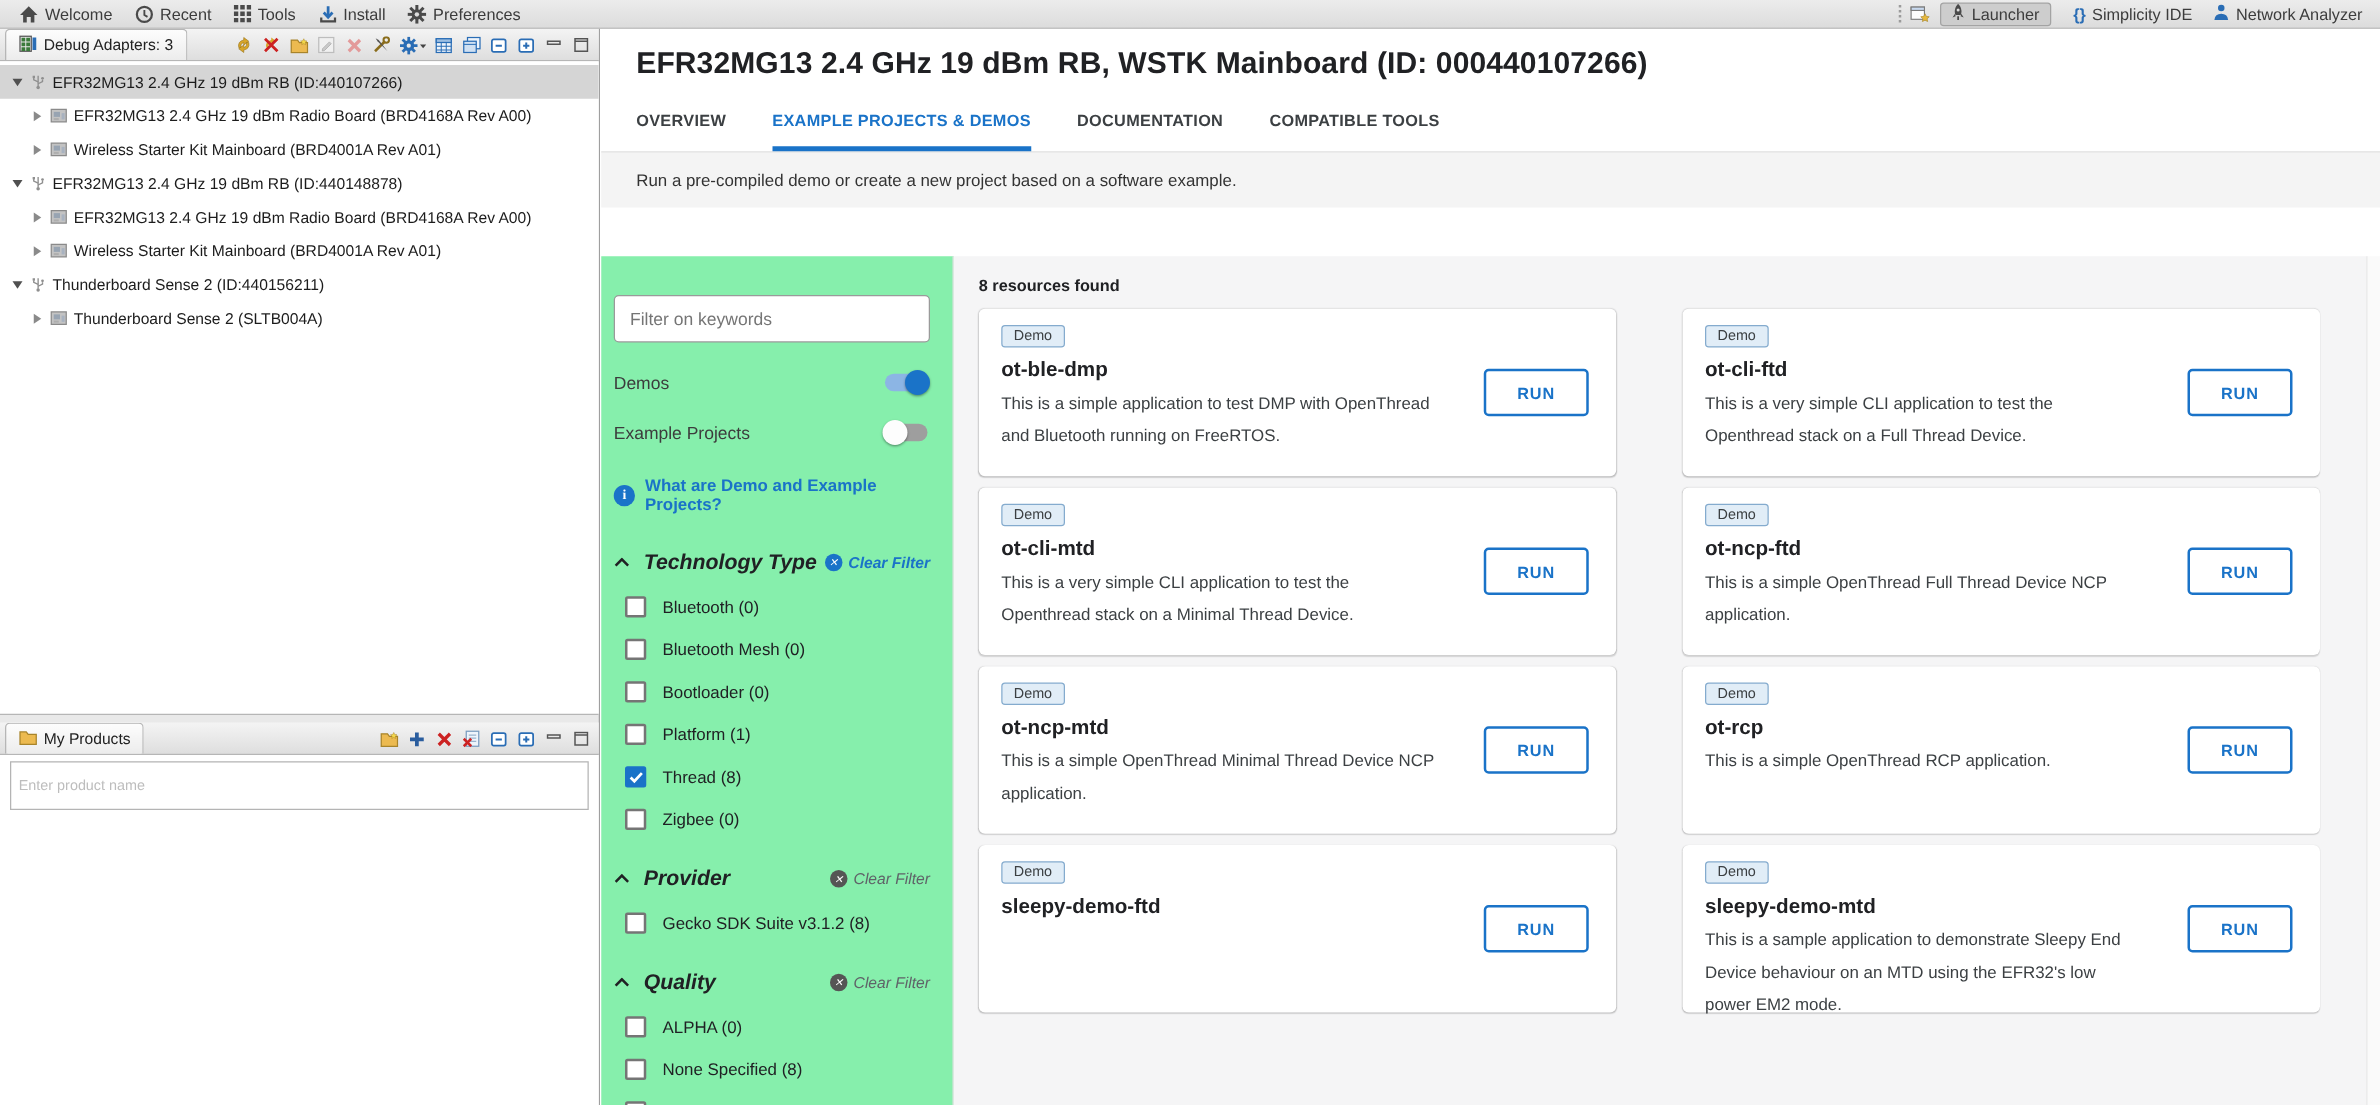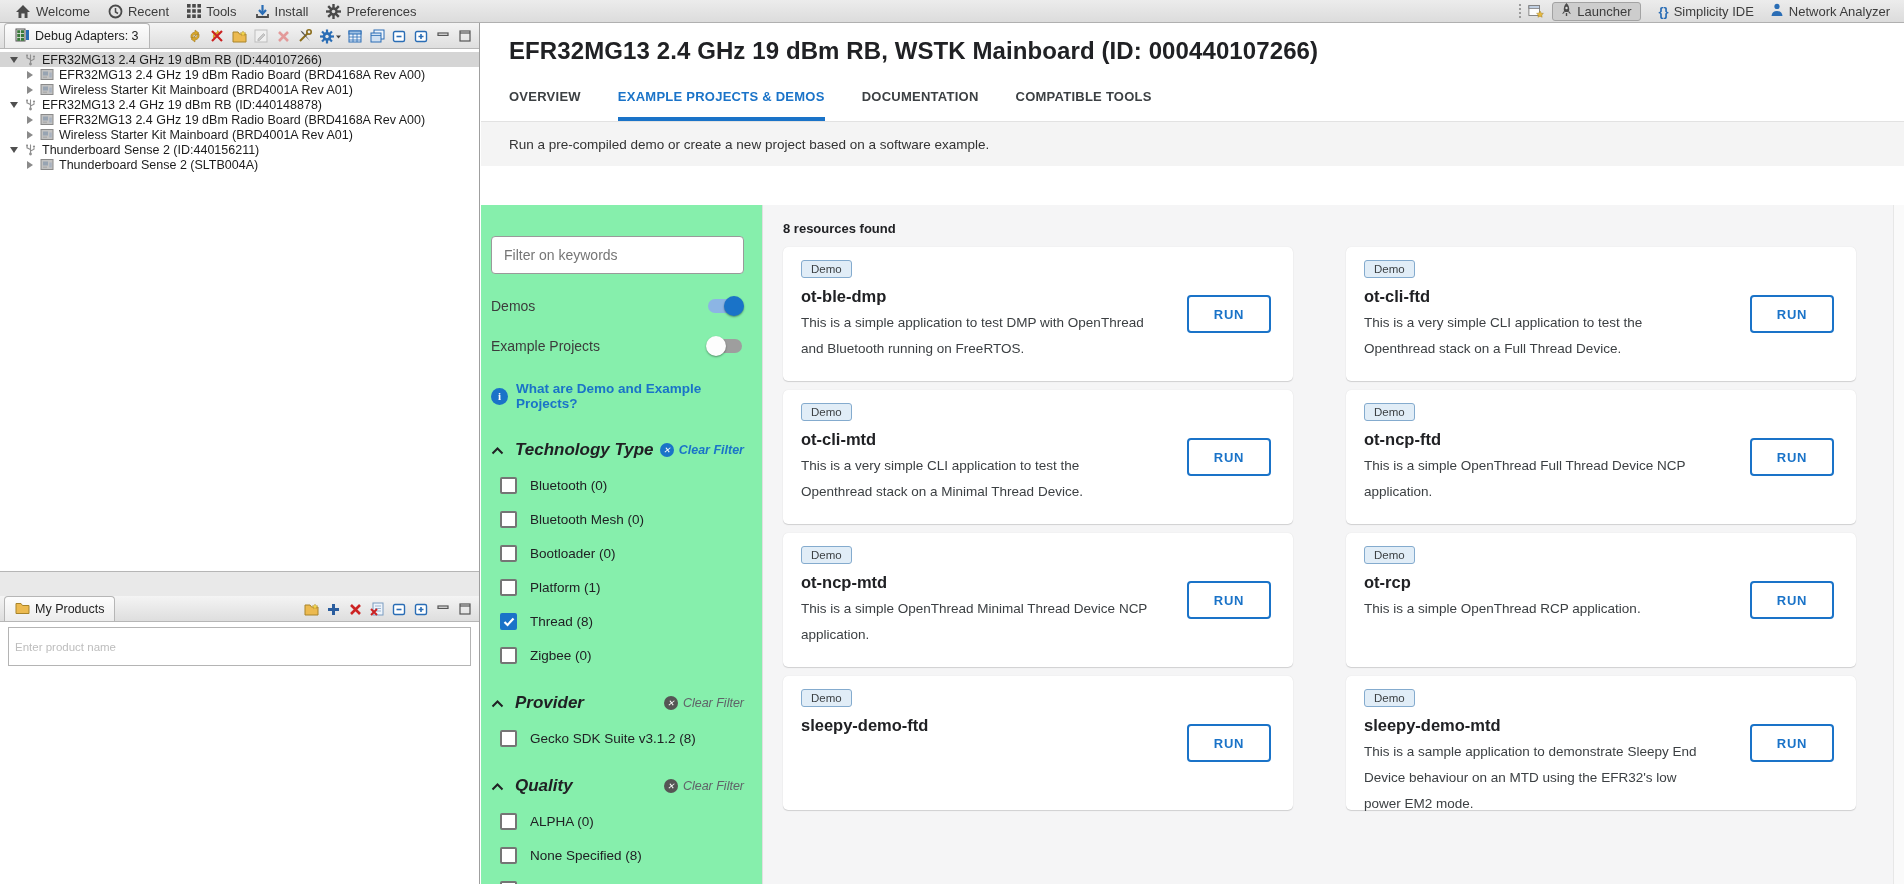--- a/index.html
+++ b/index.html
@@ -30,31 +30,31 @@
     border:1px solid #b6b6b6; border-bottom:none; border-radius:4px 4px 0 0;
     font-size:12.5px; color:#222; white-space:nowrap; }
   .view-tools { margin-left:auto; display:flex; align-items:center; gap:6px;
     padding:0 6px 4px 0; }
   .tbtn { width:16px; height:16px; display:flex; align-items:center; justify-content:center; }
   .tbtn svg { display:block; }
 
   .debug-view { position:absolute; top:0; left:0; right:0; height:549px; }
   .tree { position:absolute; top:26px; left:0; right:0; bottom:0; background:#fff;
     border-bottom:1px solid #b6b6b6; padding-top:3px; overflow:hidden; }
-  .trow { height:15px; display:flex; align-items:center; font-size:12.5px;
+  .trow { height:27px; display:flex; align-items:center; font-size:12.5px;
     color:#1c1c1c; white-space:nowrap; }
   .trow.sel { background:#d5d5d5; }
   .trow .tri { width:0; height:0; flex:none; }
   .tri.down { border-left:4.5px solid transparent; border-right:4.5px solid transparent;
     border-top:6px solid #505050; margin:0 6px 0 10px; }
   .tri.right { border-top:4.5px solid transparent; border-bottom:4.5px solid transparent;
     border-left:6px solid #8a8a8a; margin:0 7px 0 27px; }
   .ticon { flex:none; margin-right:5px; }
 
-  .products-view { position:absolute; top:555px; left:0; right:0; bottom:0;margin-top:18px; }
+  .products-view { position:absolute; top:555px; left:0; right:0; bottom:0; }
   .products-body { position:absolute; top:26px; left:0; right:0; bottom:0; background:#fff; }
   .prod-input { display:block; width:calc(100% - 16px); margin:5px 8px; height:39px;
     border:1px solid #b4b4b4; font-size:11.5px; padding:0 6px; color:#333; }
   .prod-input::placeholder { color:#bdbdbd; }
 
   
   .web { position:absolute; left:481px; top:23px; right:0; bottom:0; background:#fff; }
   .page-title { padding:14px 0 0 28px; font-size:24px; font-weight:600; color:#202124;
     letter-spacing:.1px; }
   .tabs { display:flex; gap:37px; padding:24px 0 0 28px; }

